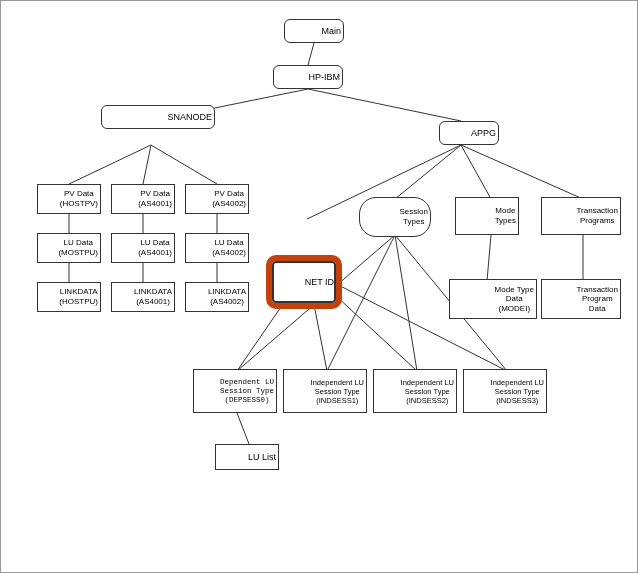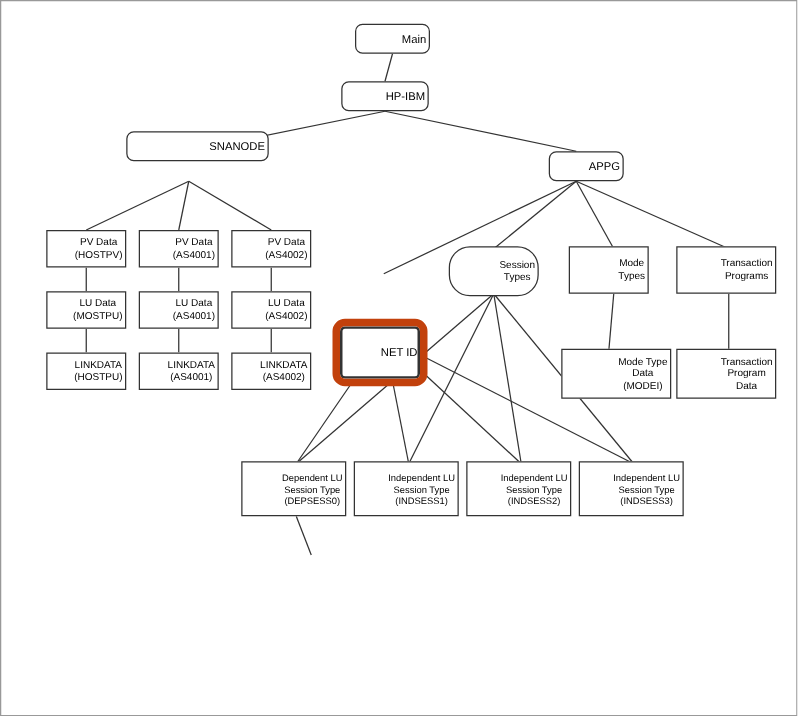--- a/index.html
+++ b/index.html
@@ -155,30 +155,33 @@
   </div>
 
   <div class="node-box" style="left:448px;top:278px;width:88px;height:40px;font-size:8px;">
     <span>Mode Type<br>Data<br>(MODEI)</span>
   </div>
 
   <div class="node-box" style="left:540px;top:278px;width:80px;height:40px;font-size:8px;">
     <span>Transaction<br>Program<br>Data</span>
   </div>
 
-  <div class="node-box" style="left:192px;top:368px;width:84px;height:44px;font-size:7.5px;">
+  <div class="node-box" style="left:192px;top:368px;width:84px;height:44px;font-size:7.5px;font-family:Liberation Mono, monospace;">
     <span>Dependent LU<br>Session Type<br>(DEPSESS0)</span>
   </div>
 
   <div class="node-box" style="left:282px;top:368px;width:84px;height:44px;font-size:7.5px;">
     <span>Independent LU<br>Session Type<br>(INDSESS1)</span>
   </div>
 
   <div class="node-box" style="left:372px;top:368px;width:84px;height:44px;font-size:7.5px;">
     <span>Independent LU<br>Session Type<br>(INDSESS2)</span>
   </div>
 
   <div class="node-box" style="left:462px;top:368px;width:84px;height:44px;font-size:7.5px;">
     <span>Independent LU<br>Session Type<br>(INDSESS3)</span>
   </div>
 
+  <div class="node-box" style="left:214px;top:443px;width:64px;height:26px;font-size:9px;">
+    <span>LU List</span>
+  </div>
 
 </div>
 
 </body></html>

